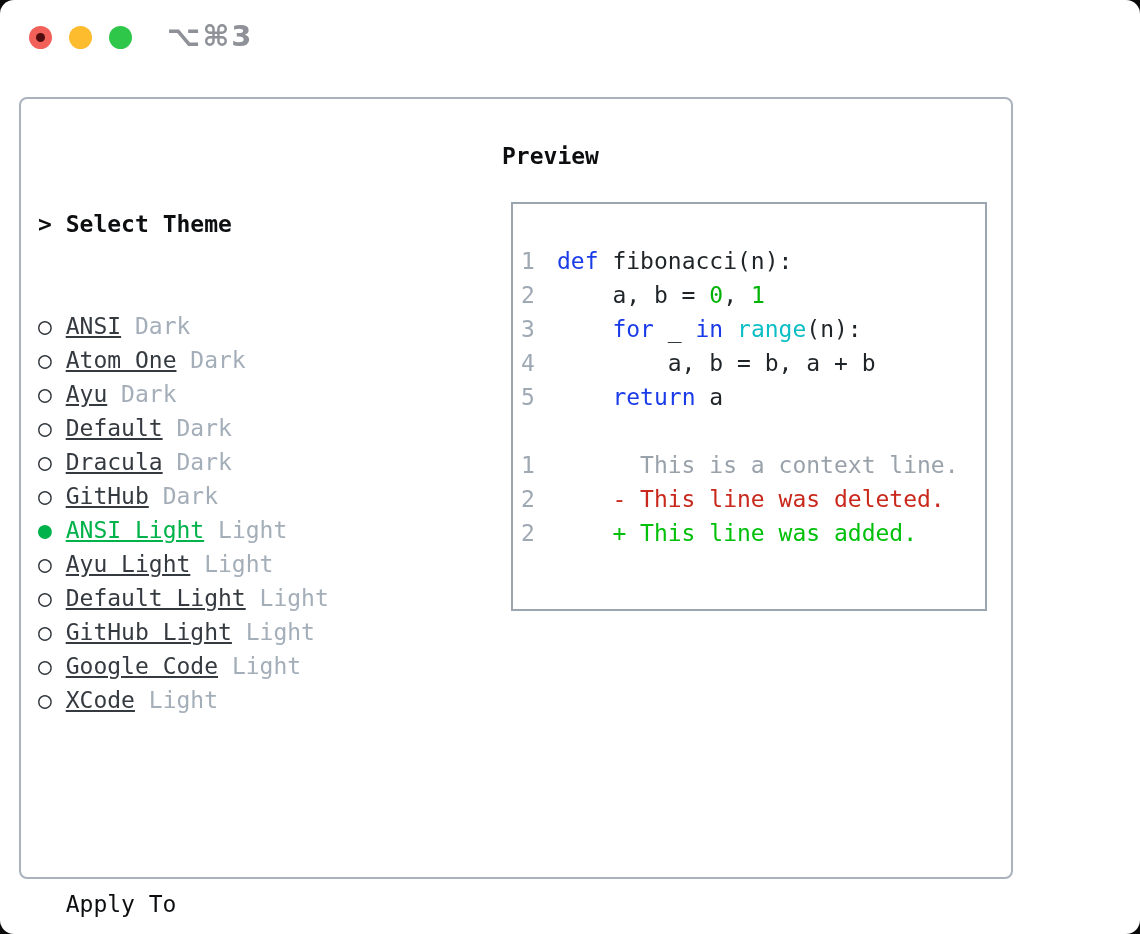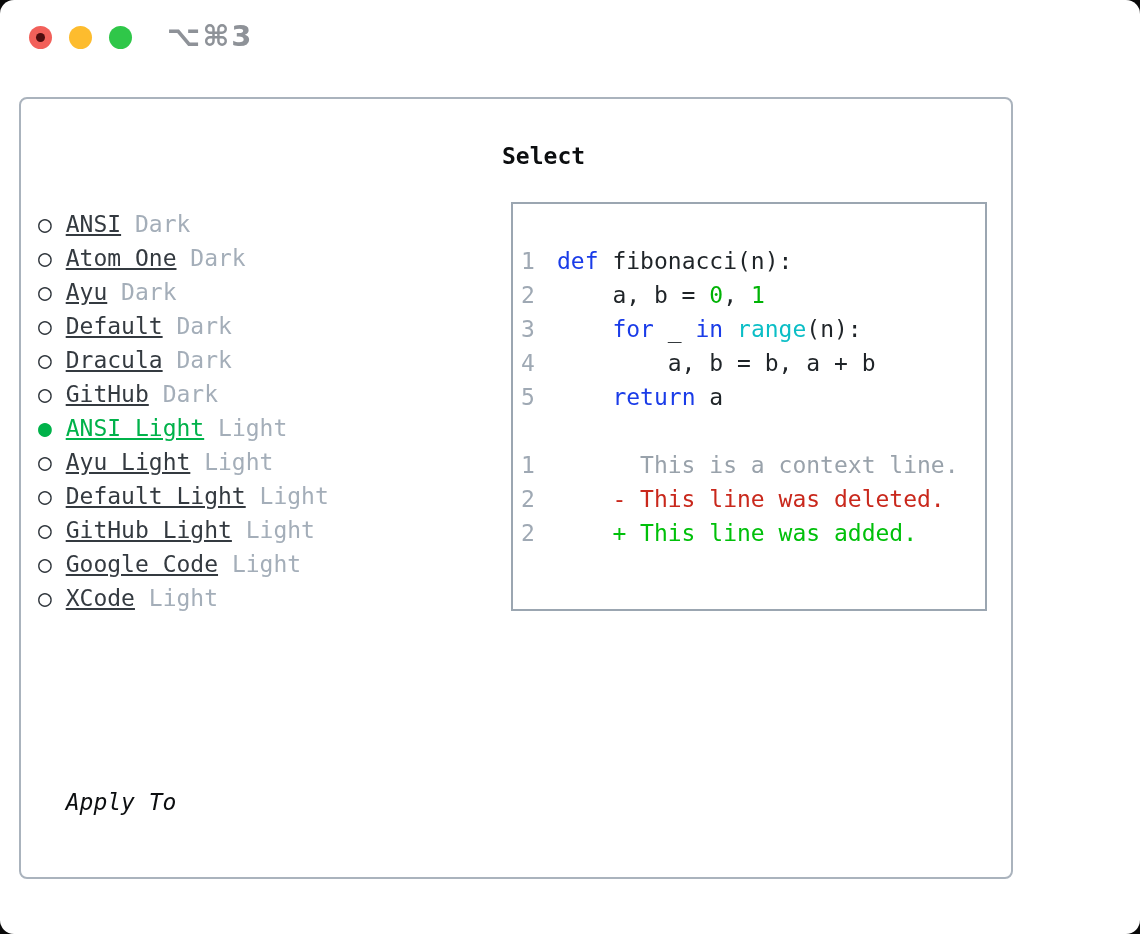--- a/index.html
+++ b/index.html
@@ -50,21 +50,21 @@
   }
   .left-col { position: absolute; left: 17px; top: 40px; }
   .row { height: 34px; }
   .list-header .prompt, .list-header .title {
     font-weight: bold; color: var(--heading);
   }
   .item .mark   { color: var(--item_text); }
   .item .name   { color: var(--item_text); text-decoration: underline; }
   .item .tag    { color: var(--muted); }
   .item.selected .mark, .item.selected .name { color: var(--accent_green); }
-  .subheader { color: var(--heading); margin-left: 2ch; font-style: italic; }
+  .subheader { color: var(--heading); margin-left: 2ch; }
   
   .preview-title {
     position: absolute; left: 481px; top: 40px;
     font-weight: bold; color: var(--heading);
   }
   .preview-box {
     position: absolute; left: 490px; top: 103px;
     width: 476px; height: 409px;
     box-sizing: border-box;
     border: 2px solid var(--preview_border);
@@ -94,26 +94,27 @@
       <div class="inner-dot"></div>
     </div>
     <div class="light yellow"></div>
     <div class="light green"></div>
   </div>
   <div class="window-title">⌥⌘3</div>
 
   <div class="panel">
 
     <div class="left-col">
+      <div class="row list-header"><span class="prompt">&gt; </span><span class="title">Select Theme</span></div>
       <div id="theme-items"><div class="row item"><span class="mark">○ </span><span class="name">ANSI</span><span class="tag"> Dark</span></div><div class="row item"><span class="mark">○ </span><span class="name">Atom One</span><span class="tag"> Dark</span></div><div class="row item"><span class="mark">○ </span><span class="name">Ayu</span><span class="tag"> Dark</span></div><div class="row item"><span class="mark">○ </span><span class="name">Default</span><span class="tag"> Dark</span></div><div class="row item"><span class="mark">○ </span><span class="name">Dracula</span><span class="tag"> Dark</span></div><div class="row item"><span class="mark">○ </span><span class="name">GitHub</span><span class="tag"> Dark</span></div><div class="row item selected"><span class="mark">● </span><span class="name">ANSI Light</span><span class="tag"> Light</span></div><div class="row item"><span class="mark">○ </span><span class="name">Ayu Light</span><span class="tag"> Light</span></div><div class="row item"><span class="mark">○ </span><span class="name">Default Light</span><span class="tag"> Light</span></div><div class="row item"><span class="mark">○ </span><span class="name">GitHub Light</span><span class="tag"> Light</span></div><div class="row item"><span class="mark">○ </span><span class="name">Google Code</span><span class="tag"> Light</span></div><div class="row item"><span class="mark">○ </span><span class="name">XCode</span><span class="tag"> Light</span></div></div>
       <div class="row"></div>
       <div class="row subheader">Apply To</div>
       
       
       
       
     </div>
 
-    <div class="preview-title">Select</div>
+    <div class="preview-title">Preview</div>
     <div class="preview-box" id="preview-box"><div class="pline"><span class="ln">1</span><span class="t-kw">def</span><span class="t-plain"> fibonacci(n):</span></div><div class="pline"><span class="ln">2</span><span class="t-plain">    a, b = </span><span class="t-num">0</span><span class="t-plain">, </span><span class="t-num">1</span></div><div class="pline"><span class="ln">3</span><span class="t-plain">    </span><span class="t-kw">for</span><span class="t-plain"> _ </span><span class="t-kw">in</span><span class="t-plain"> </span><span class="t-builtin">range</span><span class="t-plain">(n):</span></div><div class="pline"><span class="ln">4</span><span class="t-plain">        a, b = b, a + b</span></div><div class="pline"><span class="ln">5</span><span class="t-plain">    </span><span class="t-kw">return</span><span class="t-plain"> a</span></div><div class="pline"><span class="ln"></span></div><div class="pline"><span class="ln">1</span><span class="t-ctx">      This is a context line.</span></div><div class="pline"><span class="ln">2</span><span class="t-del">    - This line was deleted.</span></div><div class="pline"><span class="ln">2</span><span class="t-add">    + This line was added.</span></div></div>
 
   </div>
 </div>
 
 </body></html>

